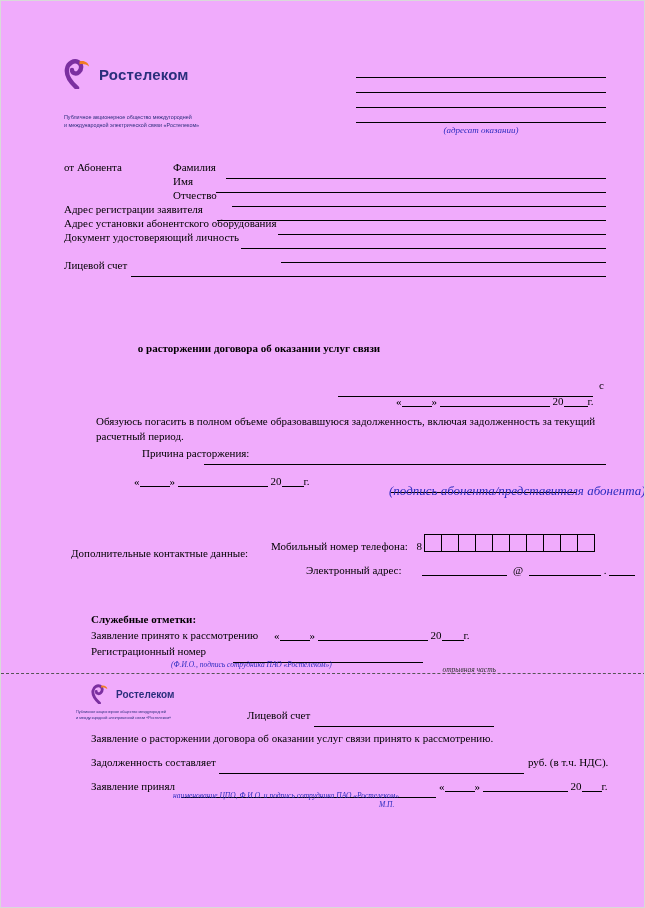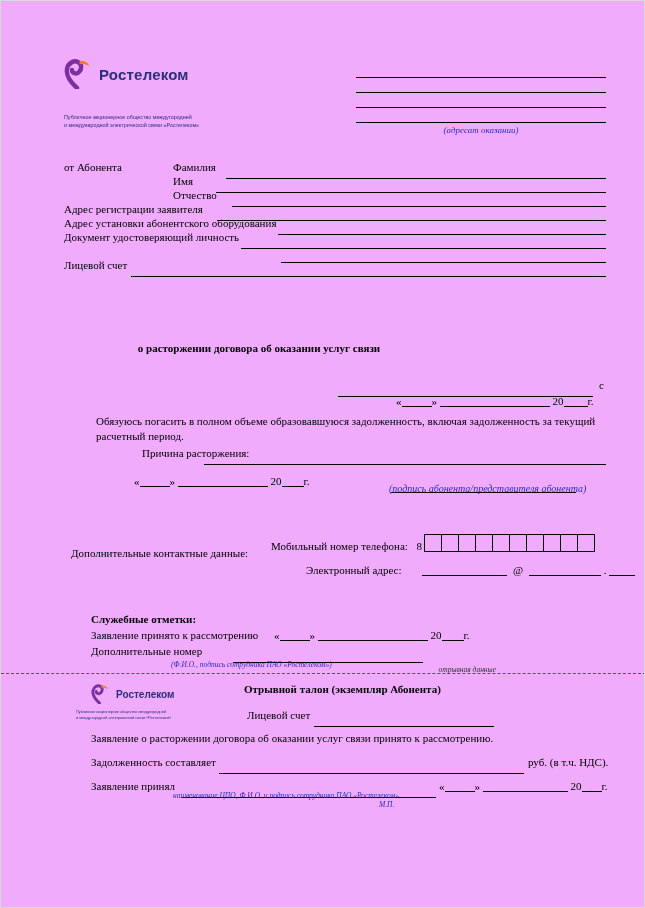--- a/index.html
+++ b/index.html
@@ -12,21 +12,21 @@
     border:1px solid #d9d9d9;
     overflow:hidden;
   }
   .sheet{
     position:absolute;left:0;top:0;width:645px;height:908px;
   }
   
   .ln{ border-bottom:1px solid #000; display:inline-block; vertical-align:bottom; height:11px;}
   .row{ position:absolute; white-space:nowrap;}
   .t{ font-size:11px; color:#000; }
-  .t-s{ font-size:10px; }
+  .t-s{ font-size:13px; }
   .t-xs{ font-size:7.5px; }
   .bold{ font-weight:bold;}
   .ital{ font-style:italic;}
   .blue{ color:#2b2bbf;}
   .center{ text-align:center;}
 
   
   .logo-wrap{ position:absolute; left:63px; top:58px; width:230px;}
   .logo-mark{ position:relative; width:26px;height:30px; display:inline-block; vertical-align:middle;}
   .logo-text{ display:inline-block; vertical-align:middle; font-family:"Liberation Sans", sans-serif;
@@ -154,42 +154,41 @@
 
     <div class="row t bold" style="left:90px; top:612px;">Служебные отметки:</div>
 
     <div class="row t" style="left:90px; top:628px;">Заявление принято к рассмотрению</div>
     <div class="row t" style="left:273px; top:628px;">
       <span>«</span><span class="ln" style="width:30px;"></span><span>»</span>
       <span class="ln" style="width:110px;"></span>
       <span>20</span><span class="ln" style="width:22px;"></span><span>г.</span>
     </div>
 
-    <div class="row t" style="left:90px; top:644px;">Дополнительные номер</div>
+    <div class="row t" style="left:90px; top:644px;">Регистрационный номер</div>
     <div class="row" style="left:232px; top:644px;"><span class="ln" style="width:190px;"></span></div>
     <div class="row t-xs ital blue" style="left:170px; top:659px;">(Ф.И.О., подпись сотрудника ПАО «Ростелеком»)</div>
 
     <div class="tear"></div>
-    <div class="tear-lbl">отрывная данные</div>
+    <div class="tear-lbl">отрывная часть</div>
 
     <div class="logo-wrap2">
       <span class="logo-mark2">
         <svg width="17" height="20" viewBox="0 0 26 30">
           <path d="M13 29 C5 22 2 16 3 10 C4 4 10 1 14 3 C18 5 18 10 15 13 C12 16 8 14 8 11" fill="none" stroke="#7b2fa0" stroke-width="4.4" stroke-linecap="round"></path>
           <path d="M15.5 2.5 C20 1 24.5 3.5 25 7.5 C22 5 18 4.5 15.5 5.5 Z" fill="#f07d22"></path>
         </svg>
       </span>
       <span class="logo-text2">Ростелеком</span>
     </div>
     <div class="logo-sub2">
       <div>Публичное акционерное общество междугородней</div>
       <div>и международной электрической связи «Ростелеком»</div>
     </div>
 
-    <div class="row t bold" style="left:243px; top:682px;">Отрывной талон (экземпляр Абонента)</div>
 
     <div class="row t" style="left:246px; top:708px;">Лицевой счет</div>
     <div class="row" style="left:313px; top:708px;"><span class="ln" style="width:180px;"></span></div>
 
     <div class="row t" style="left:90px; top:731px;">Заявление о расторжении договора об оказании услуг связи принято к рассмотрению.</div>
 
     <div class="row t" style="left:90px; top:755px;text-align:center;">Задолженность составляет</div>
     <div class="row" style="left:218px; top:755px;"><span class="ln" style="width:305px;"></span></div>
     <div class="row t" style="left:527px; top:755px;">руб. (в т.ч. НДС).</div>
 

